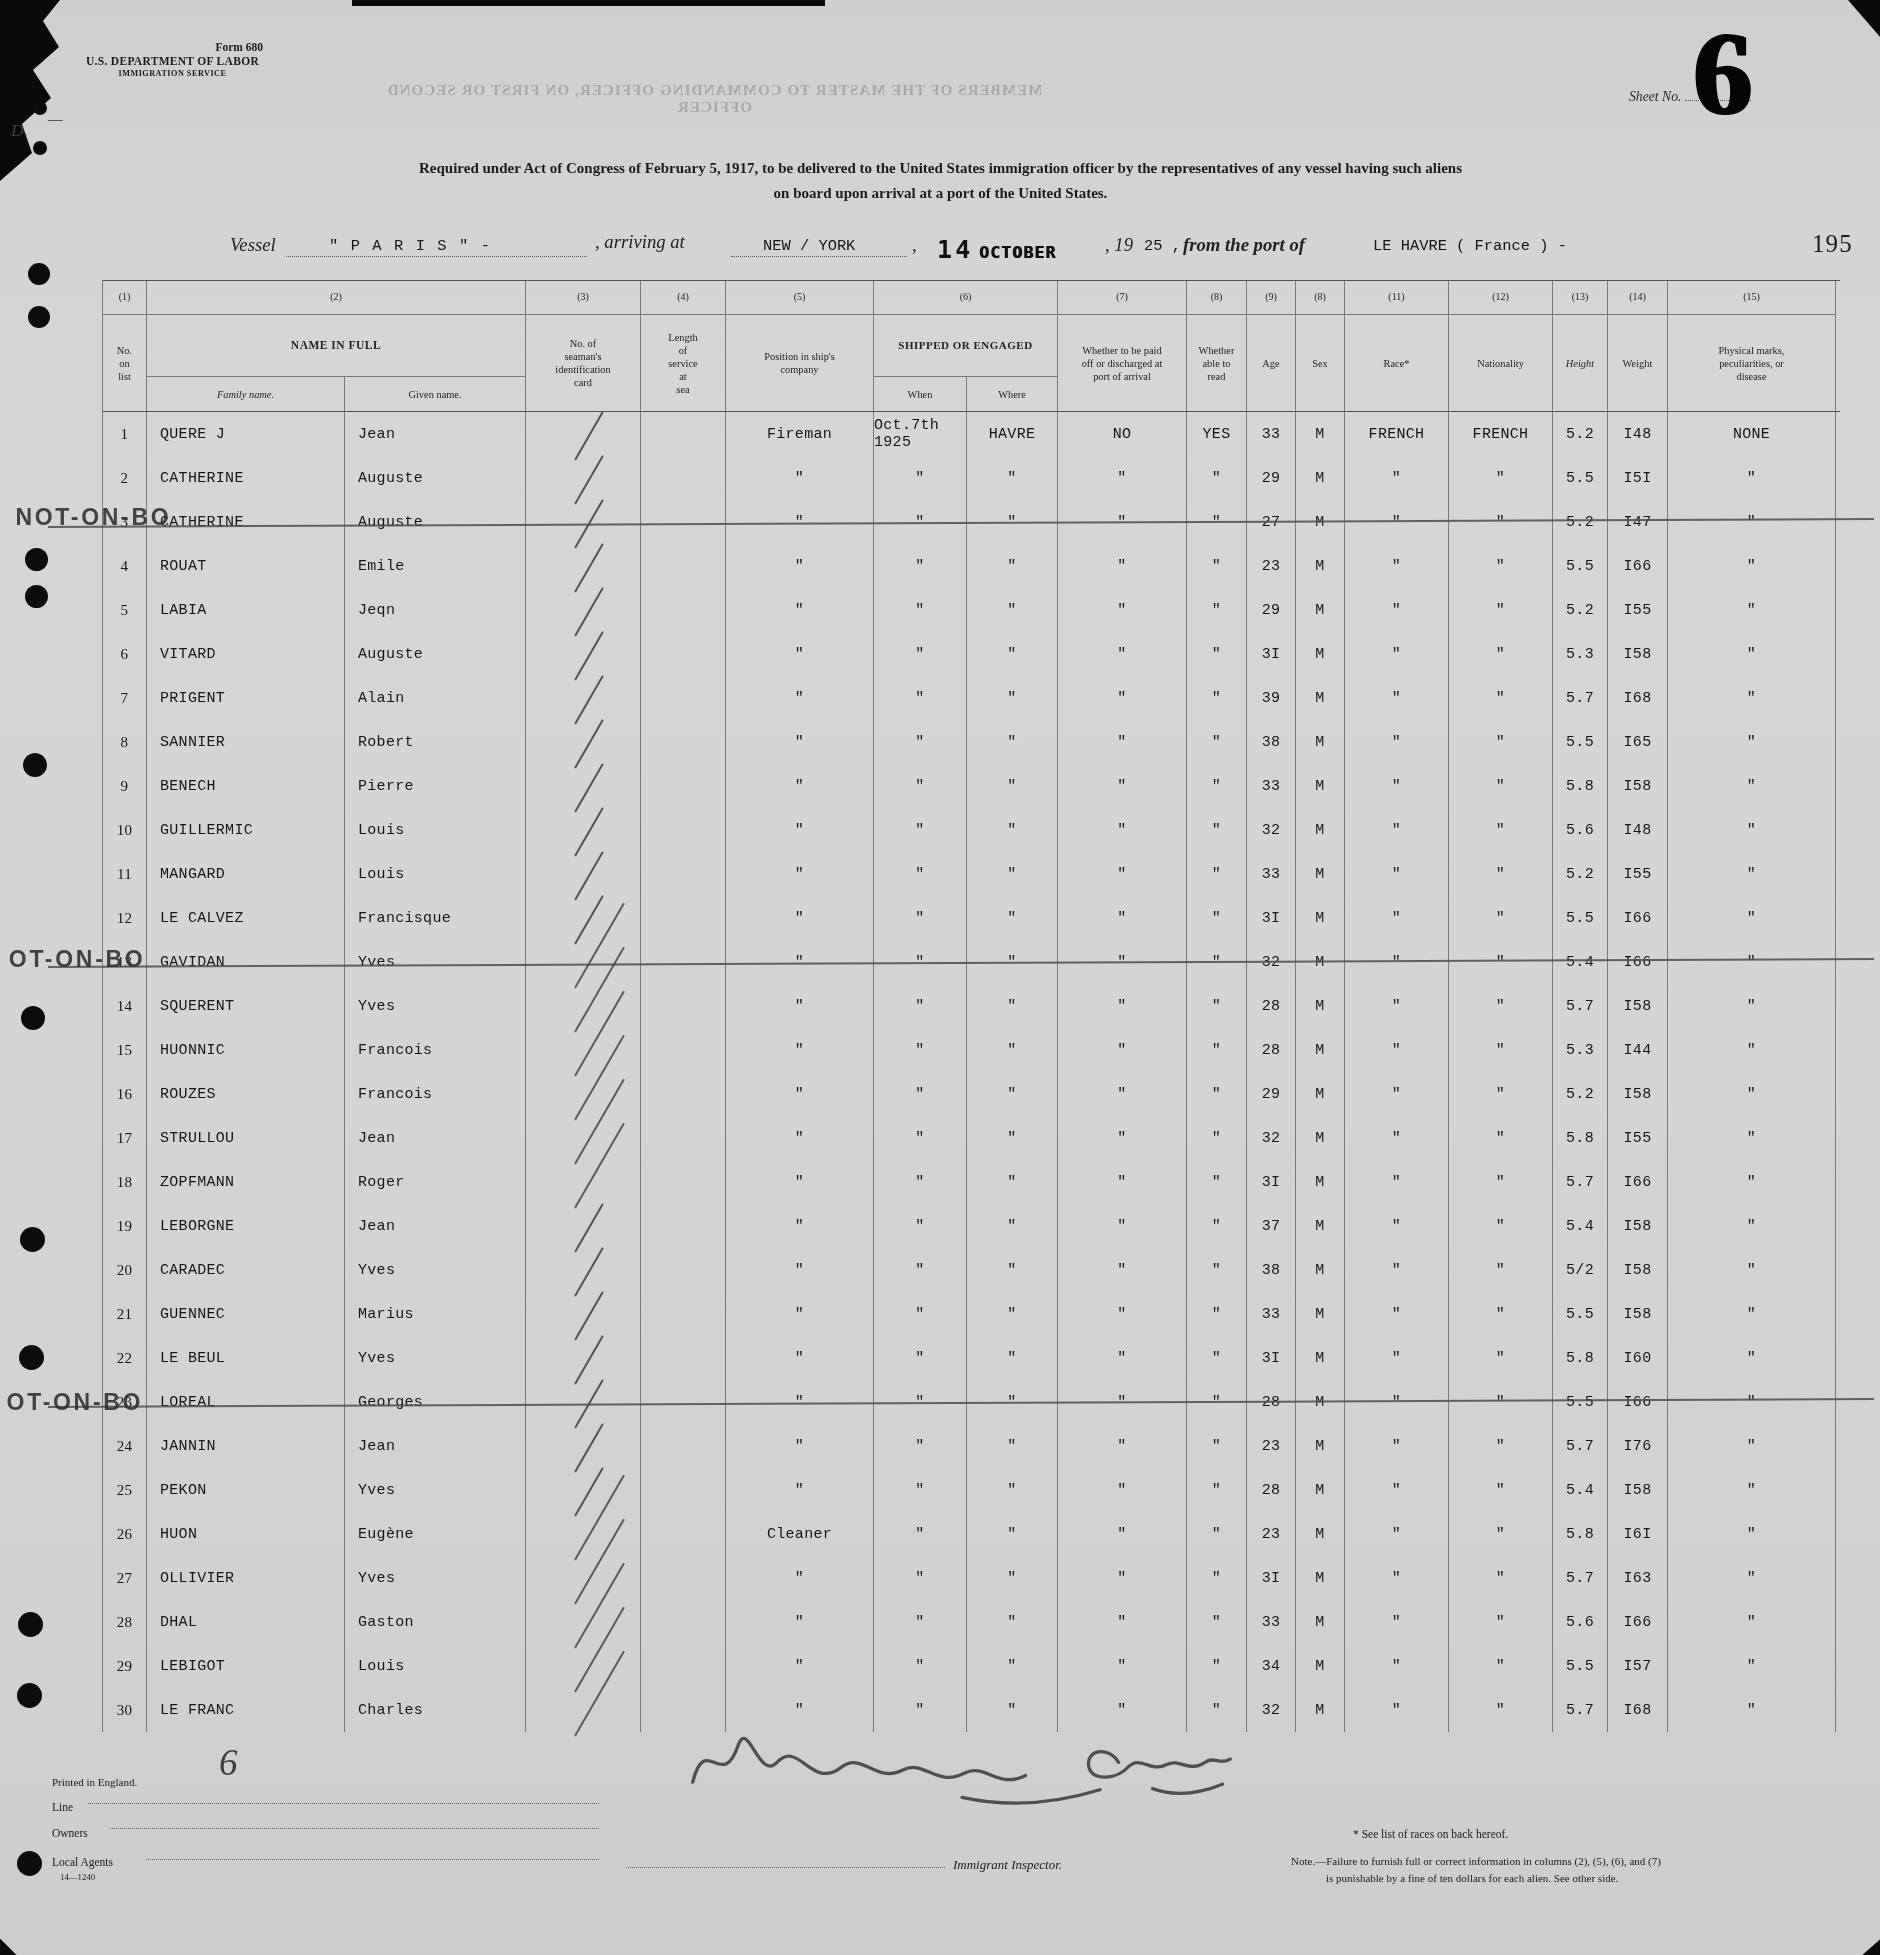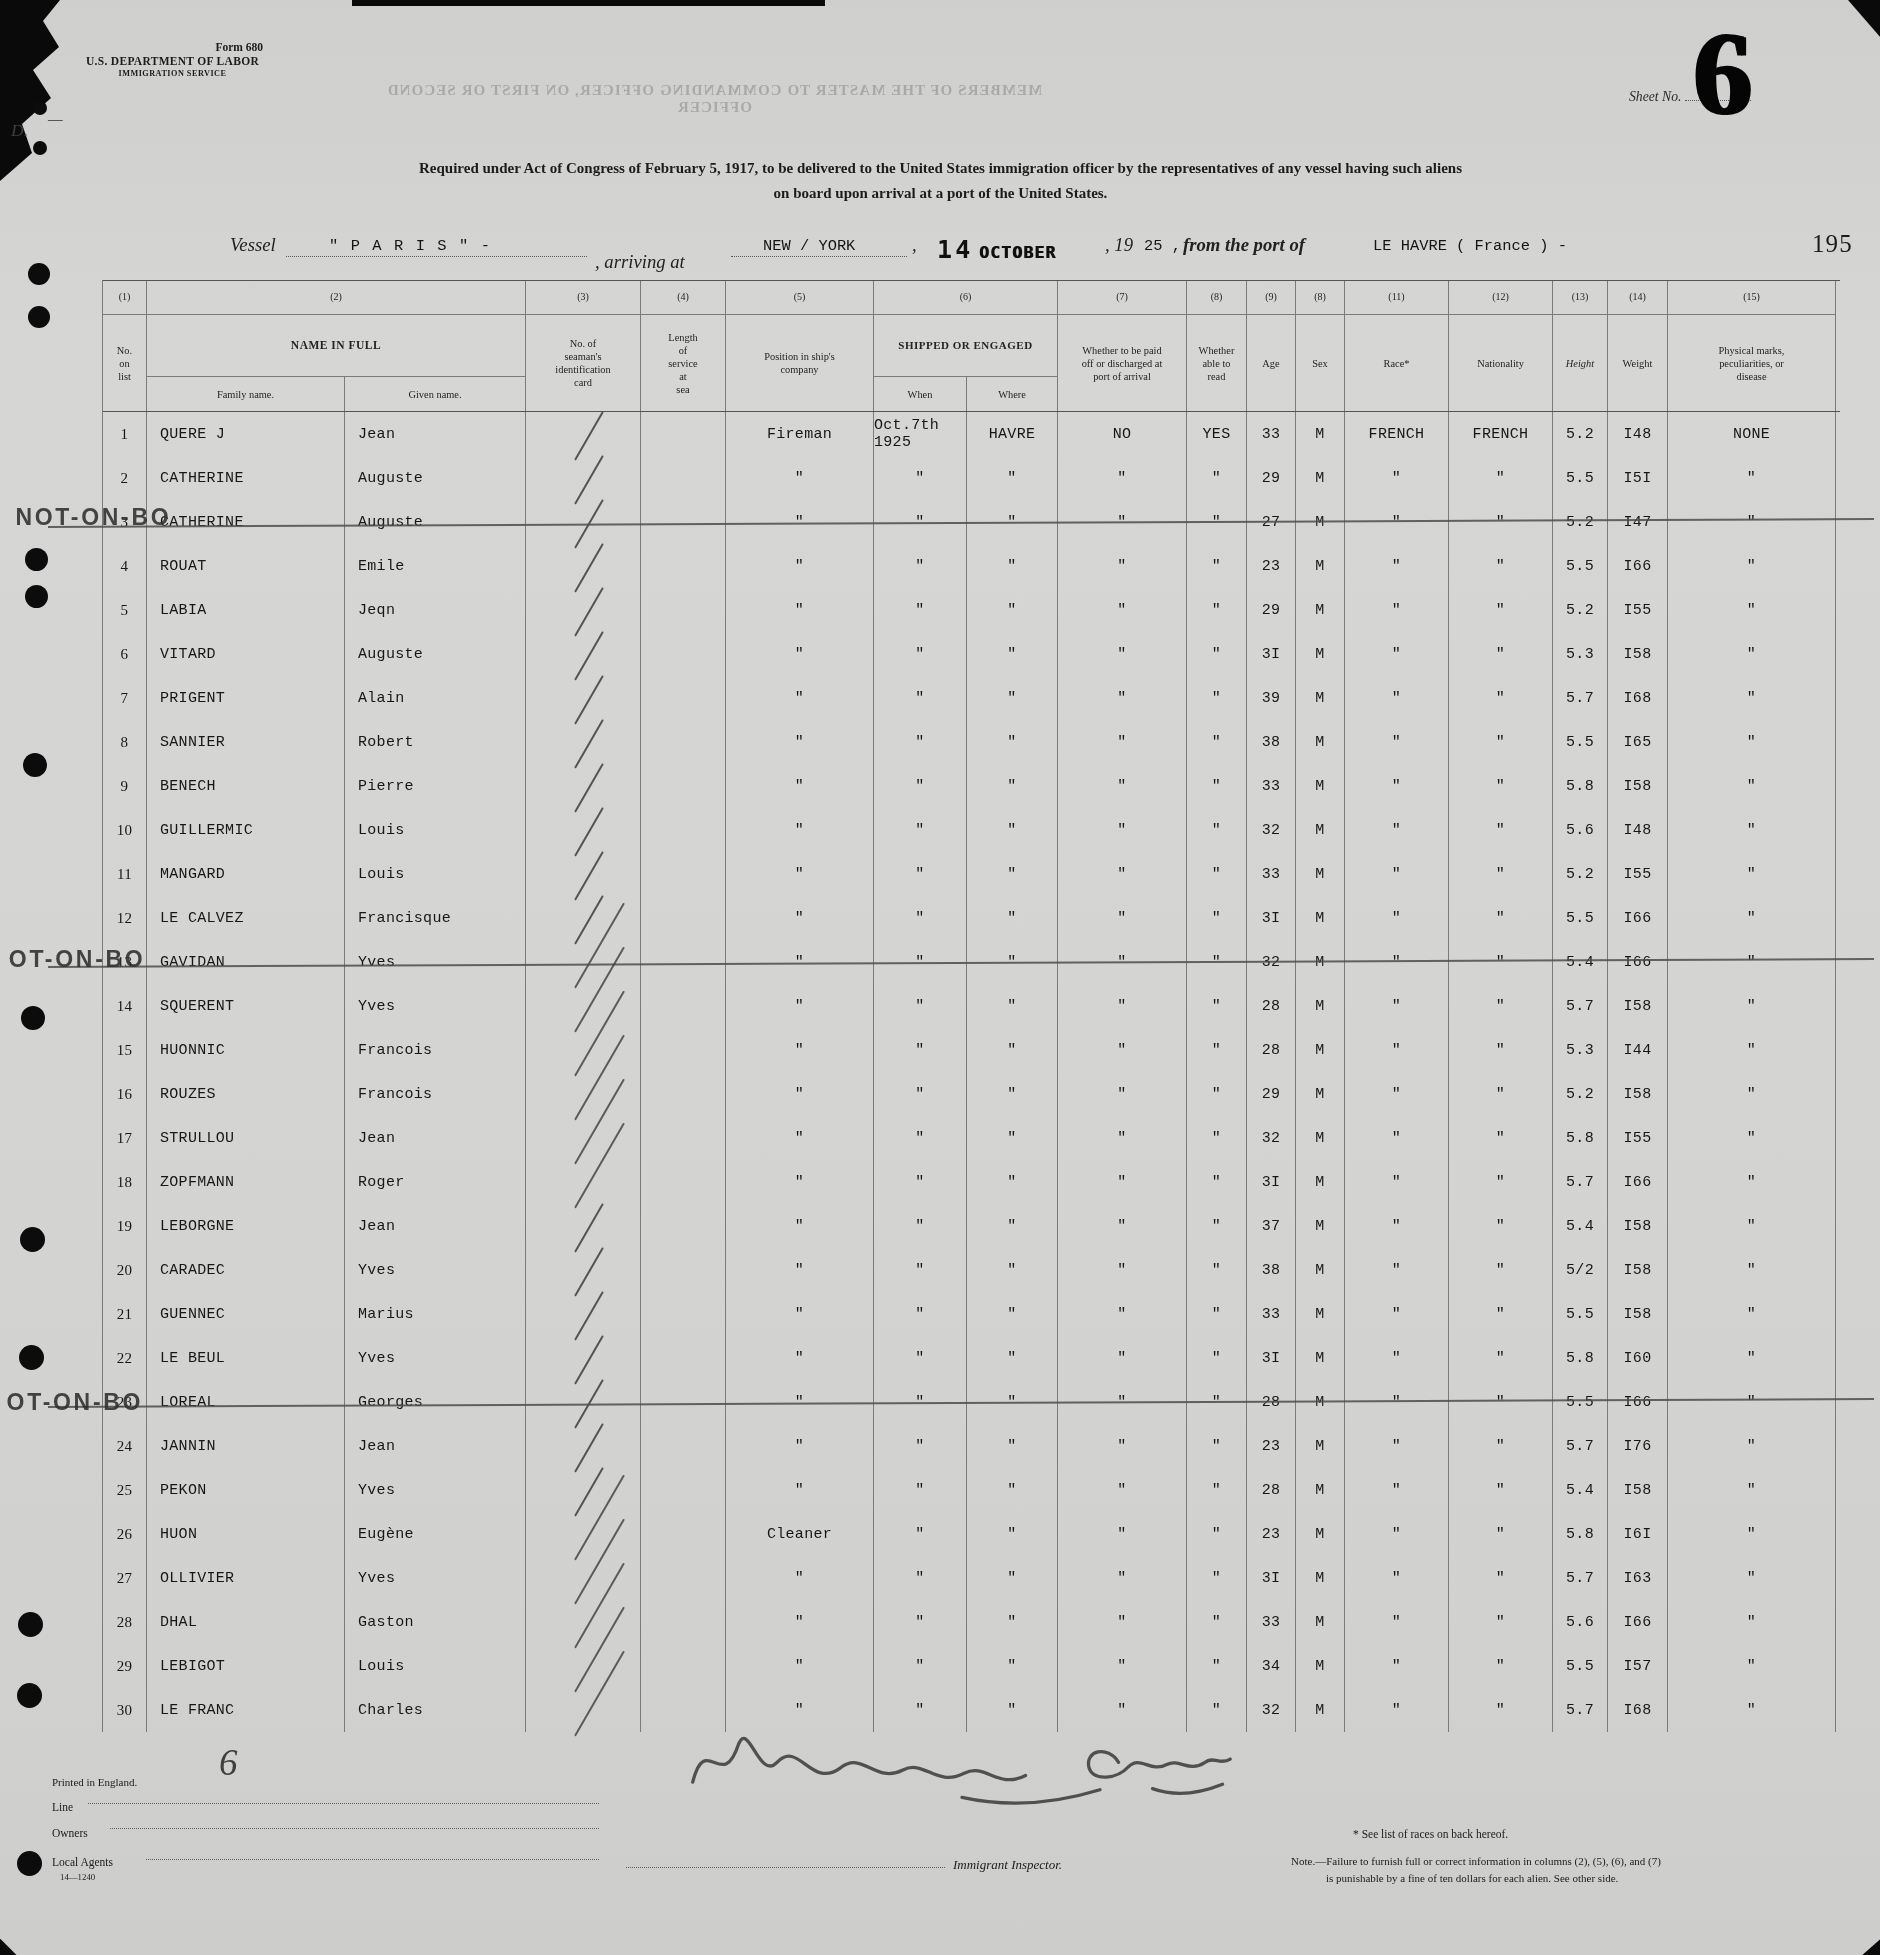--- a/index.html
+++ b/index.html
@@ -126,21 +126,21 @@
     <span>Sheet No.</span>
     <span class="dots"></span>
   </div>
   <div class="big-six">6</div>
   <div class="page-number">195</div>
 
   <div class="vessel-line">
     <span class="vl" style="left:230px;top:3.3px;">Vessel</span>
     <span class="u-dot" style="left:286px;top:0;width:301px;"></span>
     <span class="typed" style="left:329px;top:5.5px;letter-spacing:1.6px;">" P A R I S " -</span>
-    <span class="vl" style="left:595px;top:20px;">, arriving at</span>
+    <span class="vl" style="left:595px;top:0;">, arriving at</span>
     <span class="u-dot" style="left:731px;top:0;width:176px;"></span>
     <span class="typed" style="left:763px;top:5.5px;">NEW / YORK</span>
     <span class="vl" style="left:912px;top:3.3px;">,</span>
     <span class="stamp-date">
       <span class="d14">14</span>
       <span class="mon">OCTOBER</span>
     </span>
     <span class="vl" style="left:1105px;top:3.3px;">, 19</span>
     <span class="typed" style="left:1144px;top:5.5px;">25 ,</span>
     <span class="vl" style="left:1183px;top:3.3px;font-weight:700;">from the port of</span>
@@ -164,21 +164,21 @@
       <div class="th h-num" style="grid-column:13;grid-row:1;">(11)</div>
       <div class="th h-num" style="grid-column:14;grid-row:1;">(12)</div>
       <div class="th h-num" style="grid-column:15;grid-row:1;">(13)</div>
       <div class="th h-num" style="grid-column:16;grid-row:1;">(14)</div>
       <div class="th h-num" style="grid-column:17;grid-row:1;">(15)</div>
 
       <div class="th" style="grid-column:1;grid-row:2 / span 2;">No.
 on
 list</div>
       <div class="th h-bold h-sub-line" style="grid-column:2 / span 2;grid-row:2;">NAME IN FULL</div>
-      <div class="th" style="grid-column:2;grid-row:3;">Family name.</div>
+      <div class="th" style="grid-column:2;grid-row:3;font-style:italic;">Family name.</div>
       <div class="th" style="grid-column:3;grid-row:3;">Given name.</div>
       <div class="th" style="grid-column:4;grid-row:2 / span 2;">No. of
 seaman's
 identification
 card</div>
       <div class="th" style="grid-column:5;grid-row:2 / span 2;">Length
 of
 service
 at
 sea</div>

